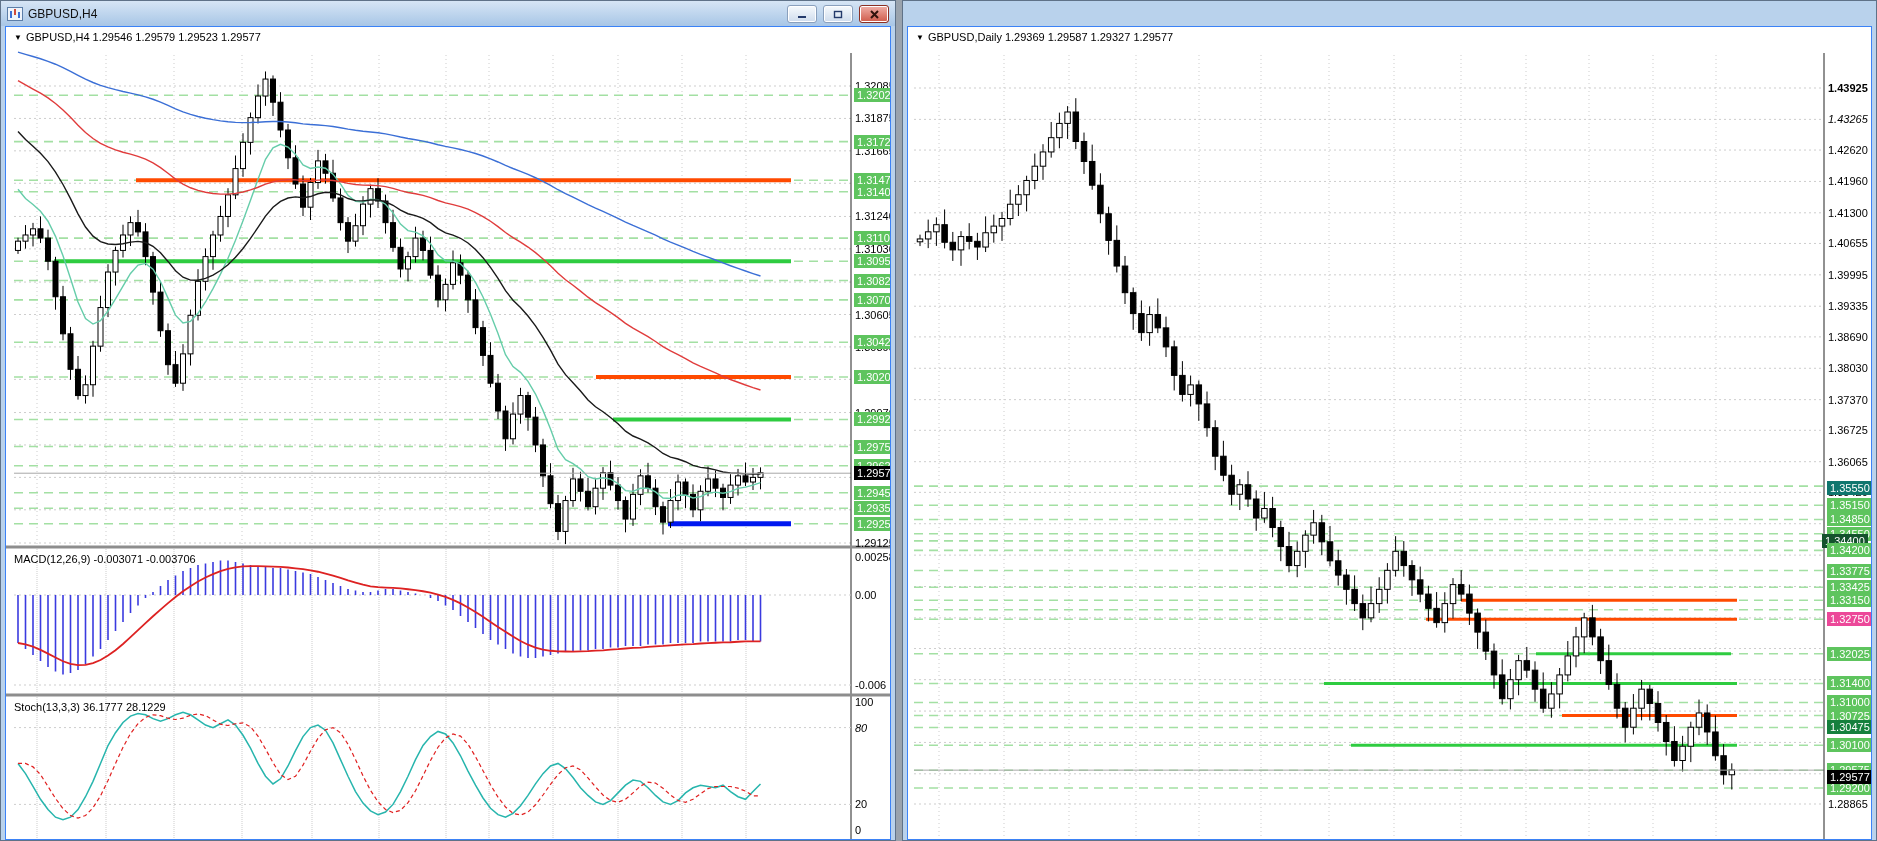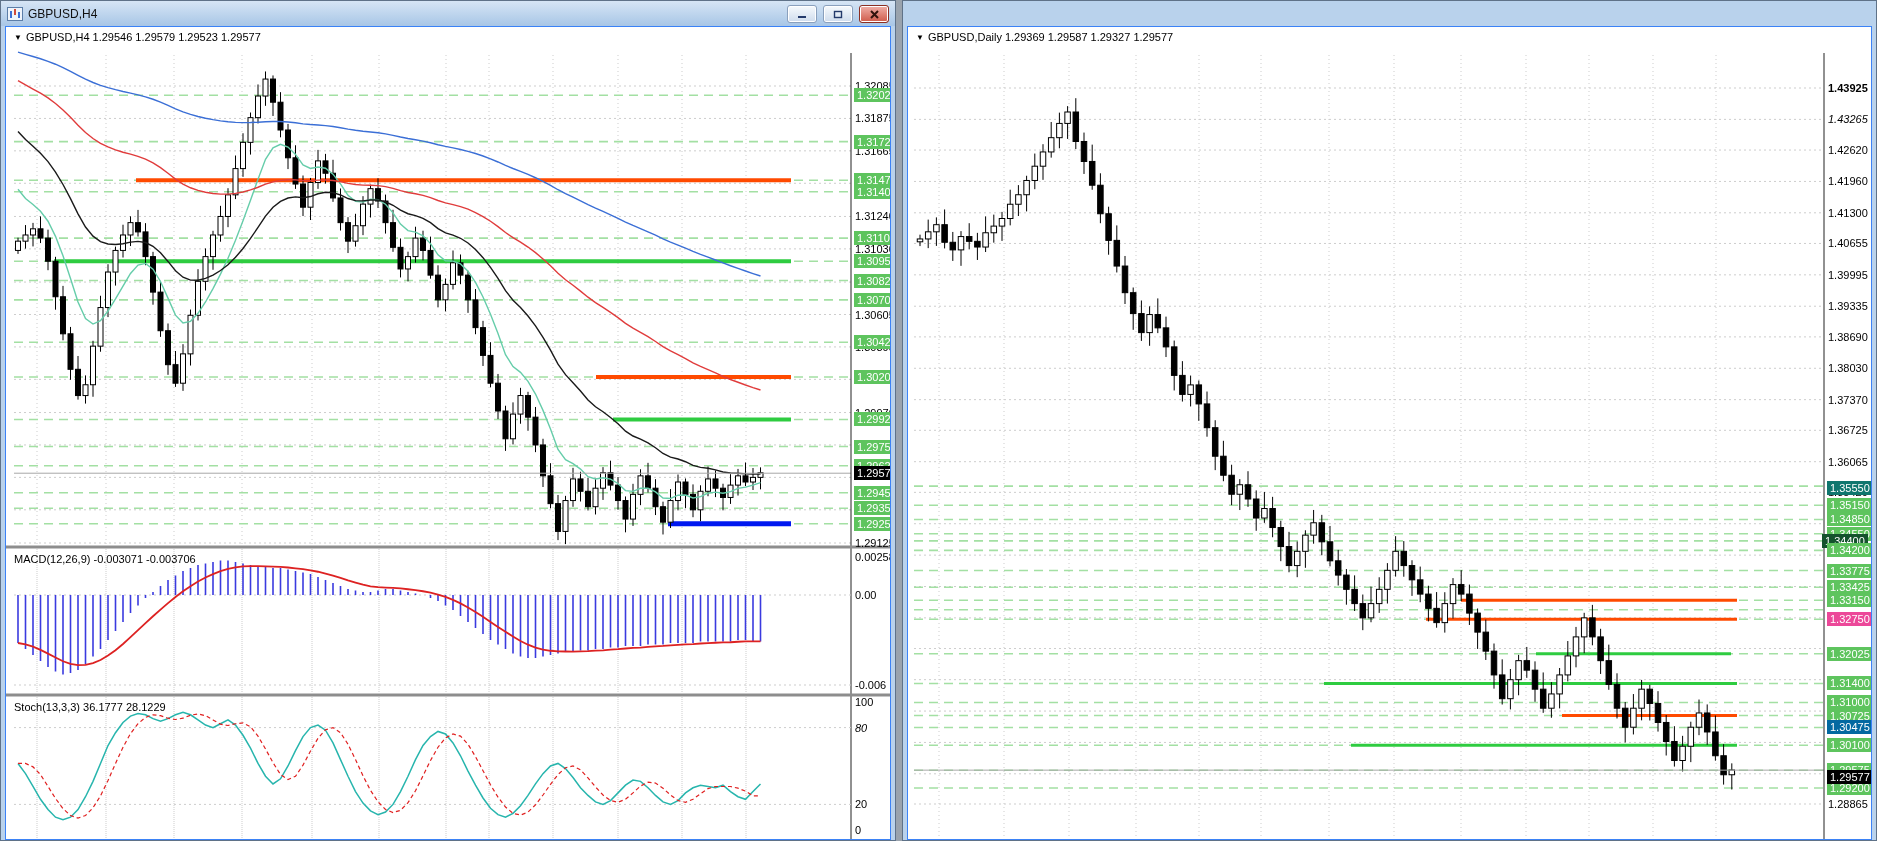--- a/index.html
+++ b/index.html
@@ -780,19 +780,19 @@
       <div class="level-badge" style="left: 919px; top: 516.357px; background: rgb(94, 196, 94);">1.34200</div>
       <div class="level-badge" style="left: 919px; top: 536.563px; background: rgb(94, 196, 94);">1.33775</div>
       <div class="level-badge" style="left: 919px; top: 553.203px; background: rgb(94, 196, 94);">1.33425</div>
       <div class="level-badge" style="left: 919px; top: 566.278px; background: rgb(94, 196, 94);">1.33150</div>
       <div class="level-badge" style="left: 935px; top: 575.786px; background: rgb(94, 196, 94); margin-left: 32px;">1.32950</div>
       <div class="level-badge" style="left: 919px; top: 585.295px; background: #ec4899;">1.32750</div>
       <div class="level-badge" style="left: 919px; top: 619.764px; background: rgb(94, 196, 94);">1.32025</div>
       <div class="level-badge" style="left: 919px; top: 649.478px; background: rgb(94, 196, 94);">1.31400</div>
       <div class="level-badge" style="left: 919px; top: 668.495px; background: rgb(94, 196, 94);">1.31000</div>
       <div class="level-badge" style="left: 919px; top: 681.57px; background: rgb(94, 196, 94);">1.30725</div>
-      <div class="level-badge" style="left: 919px; top: 693.456px; background: #0369a1;">1.30475</div>
+      <div class="level-badge" style="left: 919px; top: 693.456px; background: #15803d;">1.30475</div>
       <div class="level-badge" style="left: 919px; top: 711.284px; background: rgb(94, 196, 94);">1.30100</div>
       <div class="level-badge" style="left: 919px; top: 736.244px; background: rgb(94, 196, 94);">1.29575</div>
       <div class="level-badge" style="left: 919px; top: 754.073px; background: rgb(94, 196, 94);">1.29200</div>
       <div class="current-badge" style="left: 919px; top: 743.149px;">1.29577</div>
     </div>
 </div>
 
 </body></html>

